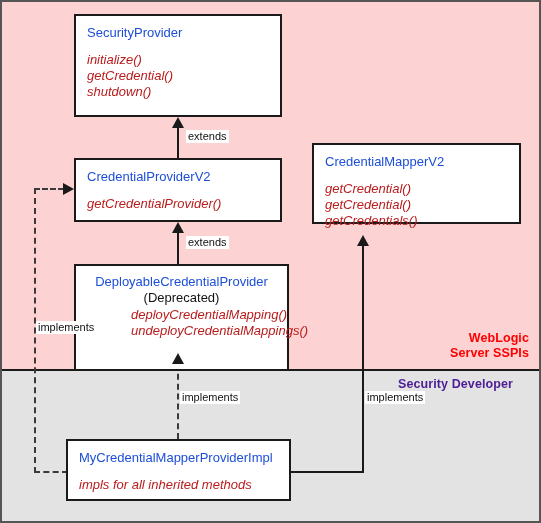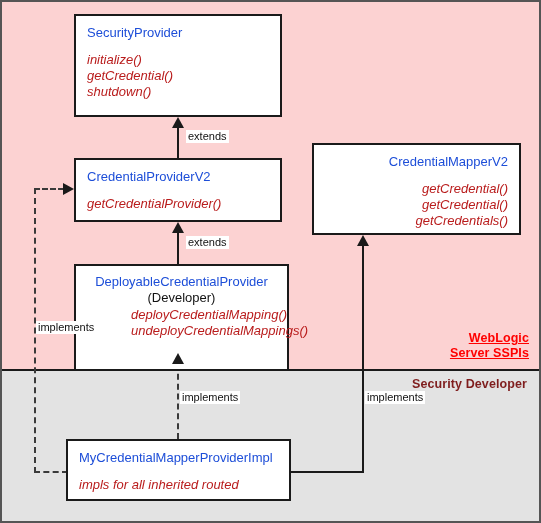--- a/index.html
+++ b/index.html
@@ -45,26 +45,25 @@
     text-align: right;
     font-size: 12.5px;
     font-weight: bold;
     line-height: 15px;
     letter-spacing: 0.1px;
   }
   #label-sspi {
     right: 10px;
     top: 329px;
     color: #ff0000;
-    text-decoration: underline;
   }
   #label-impl {
-    right: 12px;
+    right: 26px;
     top: 375px;
-    color: #7f1d1d;
+    color: #4c1d95;
   }
 
   
   .uml-box {
     position: absolute;
     background: #ffffff;
     border: 2px solid #1a1a1a;
     box-sizing: border-box;
     padding: 9px 11px 8px 11px;
     z-index: 5;
@@ -94,21 +93,21 @@
     line-height: 16px;
     color: #b91c1c;
     white-space: nowrap;
   }
   .uml-method.center {
     text-align: center;
   }
 
   #box-security-provider   { left: 72px;  top: 12px;  width: 208px; height: 103px; }
   #box-credential-provider { left: 72px;  top: 156px; width: 208px; height: 64px;  }
-  #box-credential-mapper   { left: 310px; top: 141px; width: 209px; height: 92px; text-align: right;  }
+  #box-credential-mapper   { left: 310px; top: 141px; width: 209px; height: 81px;  }
   #box-deployable          { left: 72px;  top: 262px; width: 215px; height: 107px;  padding-top: 8px; }
   #box-my-impl             { left: 64px;  top: 437px; width: 225px; height: 62px;  }
 
   
   .conn {
     position: absolute;
     z-index: 2;
   }
   .v-solid {
     width: 0;
@@ -228,27 +227,27 @@
     <div class="uml-title">CredentialMapperV2</div>
     <div class="uml-methods">
       <div class="uml-method">getCredential()</div>
       <div class="uml-method">getCredential()</div>
       <div class="uml-method">getCredentials()</div>
     </div>
   </div>
 
   <div class="uml-box" id="box-deployable">
     <div class="uml-title" style="text-align:center;">DeployableCredentialProvider</div>
-    <div class="uml-sub">(Developer)</div>
+    <div class="uml-sub">(Deprecated)</div>
     <div class="uml-methods tight">
       <div class="uml-method center">deployCredentialMapping()</div>
       <div class="uml-method center">undeployCredentialMappings()</div>
     </div>
   </div>
 
   <div class="uml-box" id="box-my-impl">
     <div class="uml-title">MyCredentialMapperProviderImpl</div>
     <div class="uml-methods">
-      <div class="uml-method">impls for all inherited routed</div>
+      <div class="uml-method">impls for all inherited methods</div>
     </div>
   </div>
 
 </div>
 
 </body></html>

